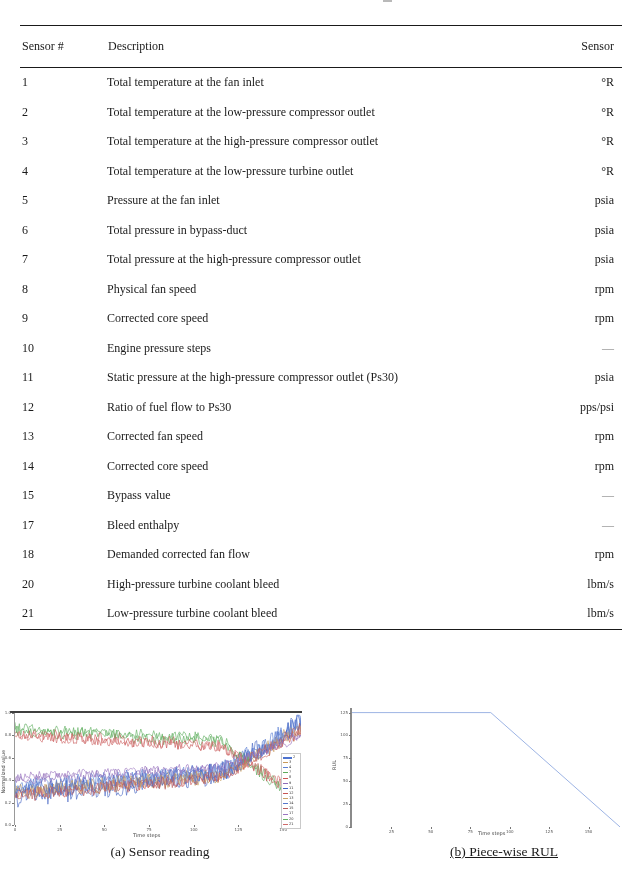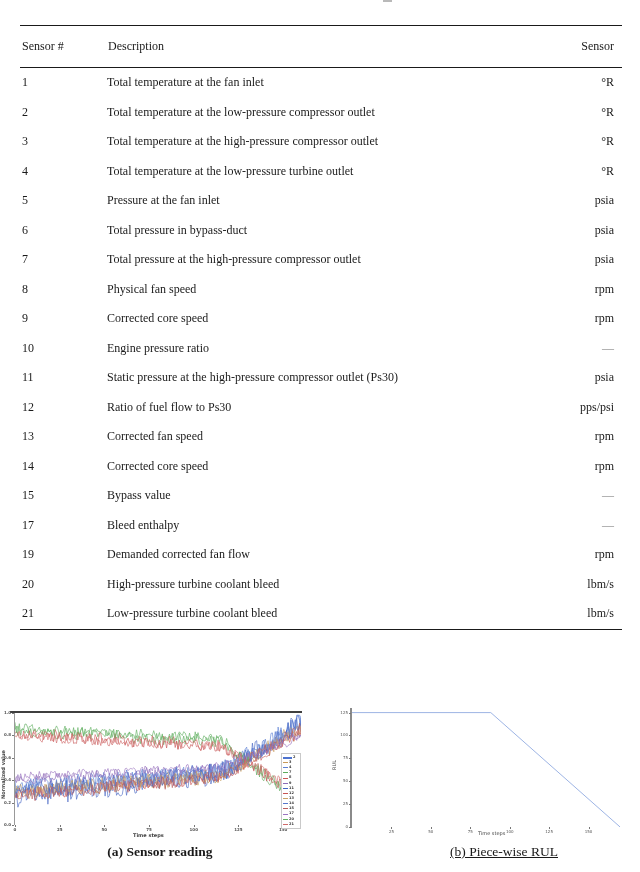--- a/index.html
+++ b/index.html
@@ -12,21 +12,21 @@
   thead th{font-weight:normal;text-align:left;height:39px;
            border-top:1.5px solid #1a1a1a;border-bottom:0.8px solid #1a1a1a;}
   tbody td{height:29.5px;padding:0;vertical-align:middle;}
   tbody tr:last-child td{border-bottom:1.5px solid #1a1a1a;}
   .col-sensor{width:84px;padding-left:2px;}
   .col-desc{width:auto;}
   .col-units{width:96px;text-align:right;padding-right:8px;}
   td.col-units.dim{color:#8d8d8d;}
   
   .fig{position:absolute;top:700px;width:320px;height:172px;}
-  #figa{left:0;font-weight:bold;} #figb{left:320px;}
+  #figa{left:0;} #figb{left:320px;}
   .caption{position:absolute;top:144px;width:100%;text-align:center;font-size:13.5px;color:#1a1a1a;}
   #figb .caption{left:44px;width:280px;text-decoration:underline;}
   .plotlabel{position:absolute;font-family:"DejaVu Sans","Liberation Sans",sans-serif;
              color:#444;font-size:5px;line-height:1;}
   .tick{position:absolute;font-family:"DejaVu Sans",sans-serif;font-size:4px;line-height:1;color:#555;transform:translateX(-50%);}
   .ytick{position:absolute;font-family:"DejaVu Sans",sans-serif;font-size:4px;line-height:1;color:#555;transform:translateY(-50%);text-align:right;width:10px;}
   .tickmark{position:absolute;background:#777;}
   .ylab{position:absolute;writing-mode:vertical-rl;transform:rotate(180deg);}
   .topline{position:absolute;left:10px;top:11px;width:292px;height:2px;background:#3f3f3f;}
   .spine{position:absolute;background:#999;}
@@ -94,21 +94,21 @@
           <td class="col-desc">Physical fan speed</td>
           <td class="col-units">rpm</td>
         </tr>
         <tr>
           <td class="col-sensor">9</td>
           <td class="col-desc">Corrected core speed</td>
           <td class="col-units">rpm</td>
         </tr>
         <tr>
           <td class="col-sensor">10</td>
-          <td class="col-desc">Engine pressure ratio</td>
+          <td class="col-desc">Engine pressure steps</td>
           <td class="col-units dim">—</td>
         </tr>
         <tr>
           <td class="col-sensor">11</td>
           <td class="col-desc">Static pressure at the high-pressure compressor outlet (Ps30)</td>
           <td class="col-units">psia</td>
         </tr>
         <tr>
           <td class="col-sensor">12</td>
           <td class="col-desc">Ratio of fuel flow to Ps30</td>
@@ -128,21 +128,21 @@
           <td class="col-sensor">15</td>
           <td class="col-desc">Bypass value</td>
           <td class="col-units dim">—</td>
         </tr>
         <tr>
           <td class="col-sensor">17</td>
           <td class="col-desc">Bleed enthalpy</td>
           <td class="col-units dim">—</td>
         </tr>
         <tr>
-          <td class="col-sensor">19</td>
+          <td class="col-sensor">18</td>
           <td class="col-desc">Demanded corrected fan flow</td>
           <td class="col-units">rpm</td>
         </tr>
         <tr>
           <td class="col-sensor">20</td>
           <td class="col-desc">High-pressure turbine coolant bleed</td>
           <td class="col-units">lbm/s</td>
         </tr>
         <tr>
           <td class="col-sensor">21</td>

